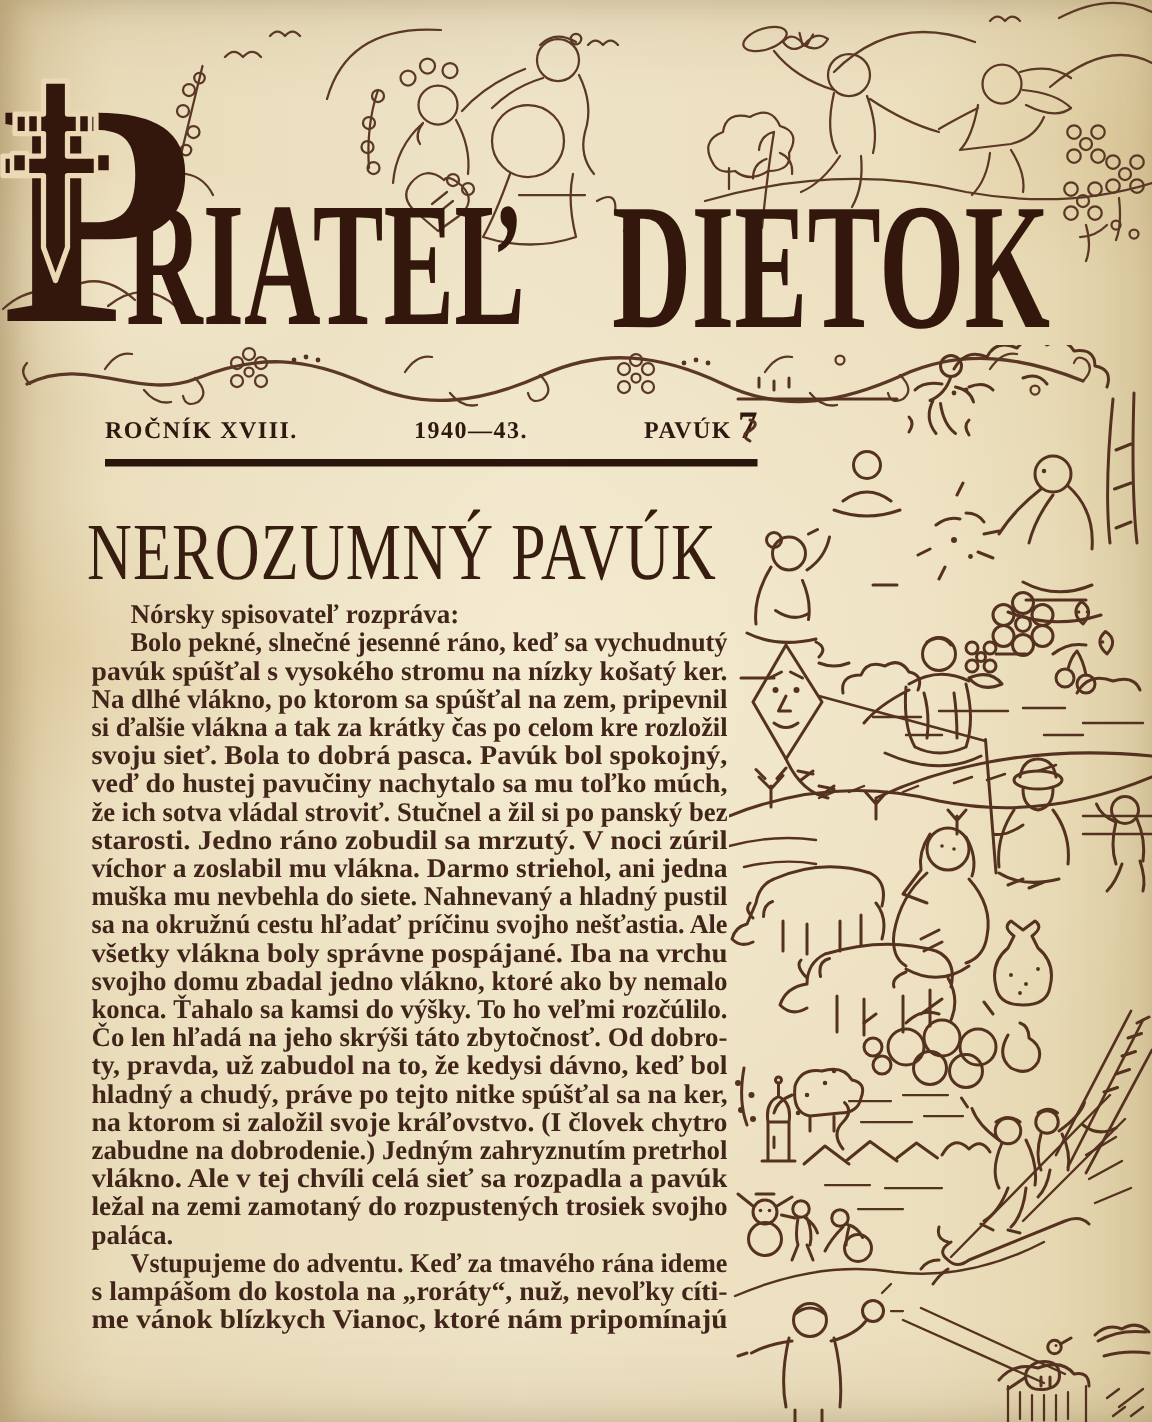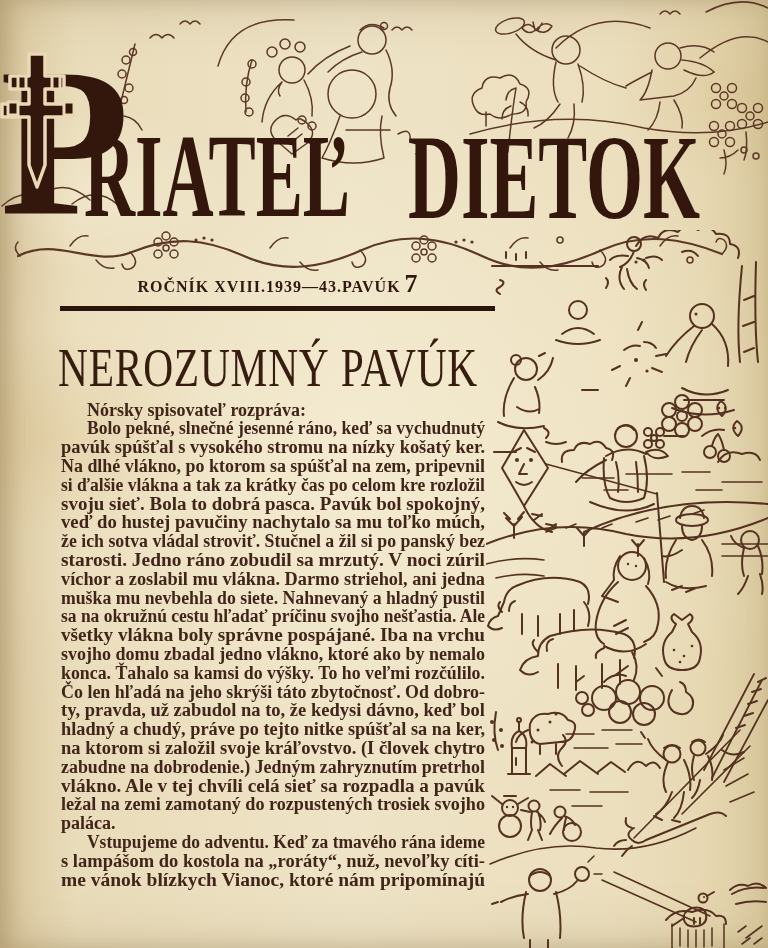--- a/index.html
+++ b/index.html
@@ -15,22 +15,22 @@
       #e9dbb9;
     box-shadow:inset 0 0 60px rgba(120,90,40,.25), inset 8px 0 18px rgba(90,60,30,.18);
   }
   svg text{user-select:none;}
   .mast-text{font-family:"Liberation Serif",serif;font-weight:bold;fill:#33170d;}
   .art{stroke:#553220;fill:none;stroke-width:2;stroke-linecap:round;stroke-linejoin:round;}
   .art-thin{stroke:#5b3826;fill:none;stroke-width:1.5;stroke-linecap:round;stroke-linejoin:round;}
   .ink-dot{fill:#553220;stroke:none;}
   .masthead{position:absolute;left:0;top:0;}
   .issue-bar{
-    position:absolute;left:60px;top:276px;width:435px;height:26px;
-    display:flex;justify-content:center;align-items:baseline;
+    position:absolute;left:70px;top:276px;width:435px;height:26px;
+    display:flex;justify-content:space-between;align-items:baseline;
     font-weight:bold;color:#2f1810;font-size:16px;letter-spacing:1px;
     border-bottom:5px solid #2b140c;padding-bottom:4px;
   }
   .issue-num{font-size:26px;line-height:16px;letter-spacing:0;margin-left:4px;}
   .title-svg{position:absolute;left:58px;top:338px;}
   .title-svg text{font-family:"Liberation Serif",serif;font-weight:500;fill:#371c10;letter-spacing:1px;}
   .article-svg{position:absolute;left:61px;top:401px;}
   .article-svg text{font-family:"Liberation Serif",serif;font-weight:bold;font-size:18px;fill:#41251a;}
   .strip{position:absolute;left:486px;top:230px;}
 </style>
@@ -154,21 +154,21 @@
         <circle class="ink-dot" cx="472" cy="242" r="1.6"></circle>
       <circle class="ink-dot" cx="636" cy="262" r="1.6"></circle>
         <circle class="ink-dot" cx="644" cy="260" r="1.6"></circle>
       <circle cx="560" cy="240" r="3"></circle>
         <circle cx="690" cy="260" r="3"></circle>
     </g>
   </svg>
 
   <div class="issue-bar">
     <span>ROČNÍK XVIII.</span>
-    <span>1939—43.</span>
+    <span>1940—43.</span>
     <span>
       <span>PAVÚK</span><span class="issue-num">7</span>
     </span>
   </div>
 
   <svg class="title-svg" width="428" height="58" viewBox="0 0 428 58">
     <text x="0" y="48" font-size="54" textLength="420" lengthAdjust="spacingAndGlyphs">NEROZUMNÝ PAVÚK</text>
   </svg>
 
   <svg id="article-lines" class="article-svg" width="424" height="492" viewBox="0 0 424 492">

